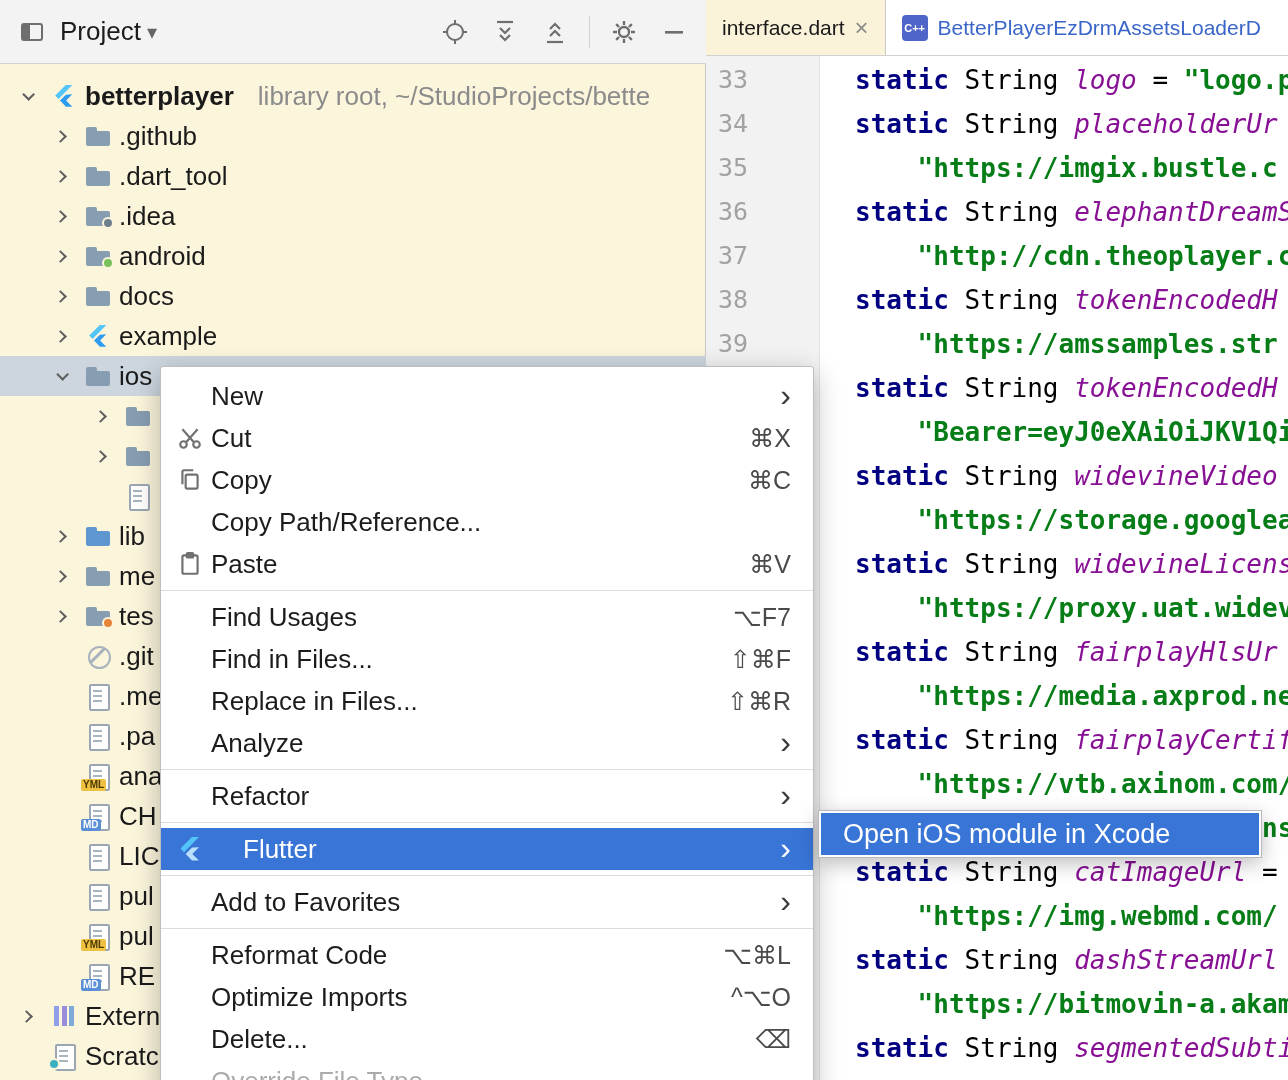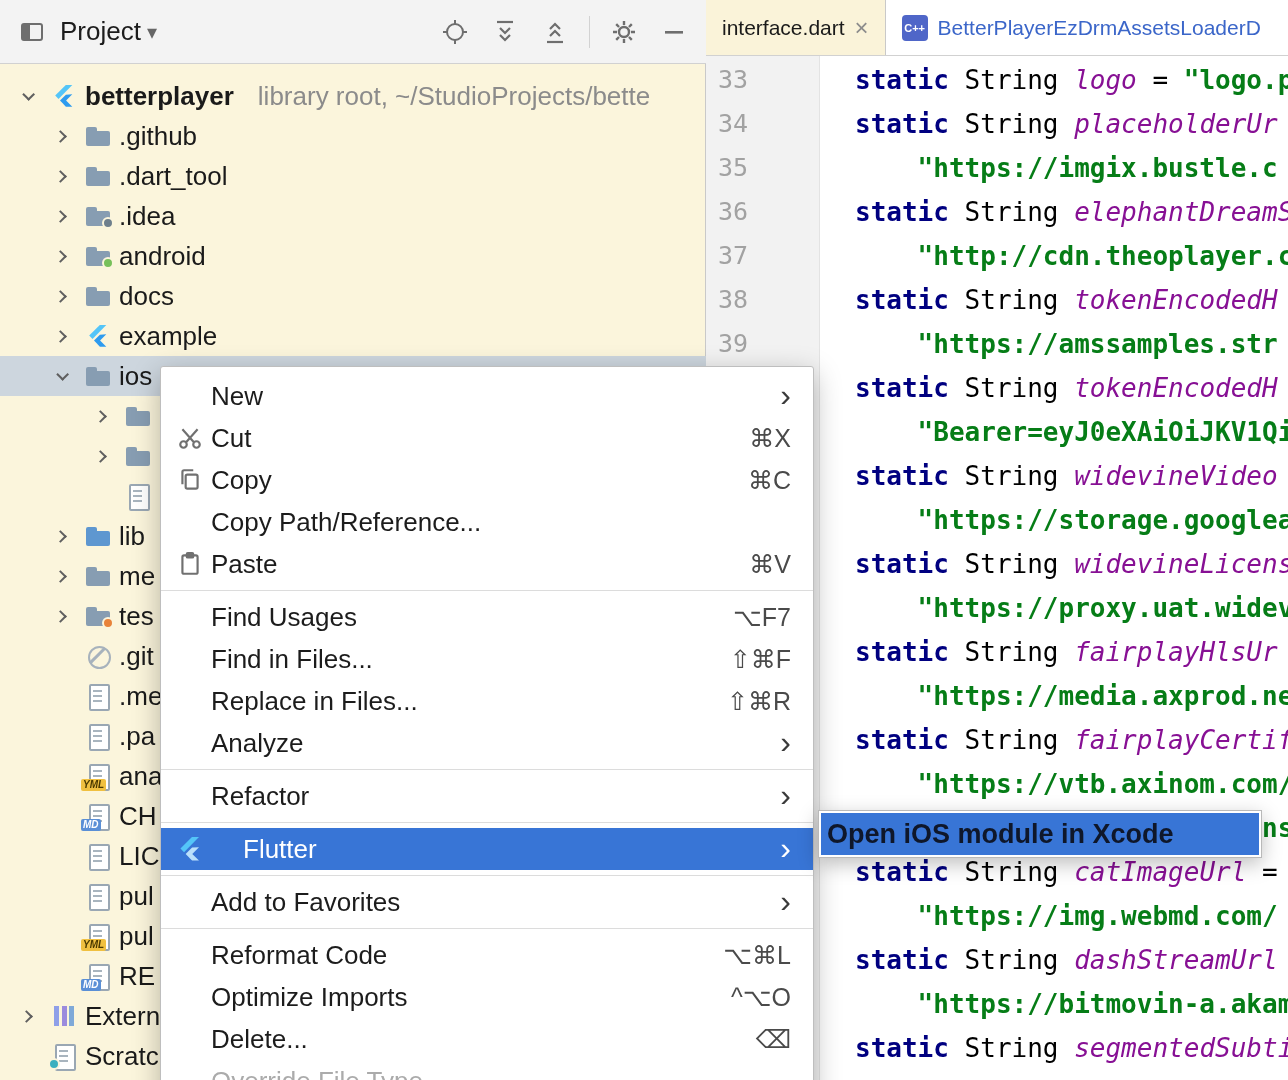--- a/index.html
+++ b/index.html
@@ -22,21 +22,21 @@
 
   
   .tree { position:absolute; top:56px; left:0; width:706px; bottom:0; padding-top:20px; }
   .trow { display:flex; align-items:center; height:40px; white-space:nowrap; overflow:hidden; }
   .trow.sel { background:#CDD6DE; }
   .ind0 { padding-left:22px; } .ind1 { padding-left:56px; } .ind2 { padding-left:96px; }
   .chev { width:30px; min-width:30px; height:100%; display:flex; align-items:center; }
   .chev i { width:9px; height:9px; border-right:2.5px solid #5F5F5F; border-bottom:2.5px solid #5F5F5F; }
   .chev.right i { transform:rotate(-45deg); }
   .chev.down  i { transform:rotate(45deg) translateY(-3px); }
-  .ticon { width:24px; min-width:24px; height:24px; margin-right:9px; position:relative;font-style:italic; }
+  .ticon { width:24px; min-width:24px; height:24px; margin-right:9px; position:relative; }
   .tlabel { font-size:26px; color:#1A1A1A; }
   .trow.root .tlabel { font-weight:bold; }
   .tsuffix { font-size:26px; color:#8B8B8B; margin-left:24px; }
 
   .ticon.folder::before { content:""; position:absolute; left:0; top:7px; width:24px; height:15px;
     background:#879DB2; border-radius:2px; }
   .ticon.folder::after { content:""; position:absolute; left:0; top:3px; width:11px; height:6px;
     background:#879DB2; border-radius:2px 2px 0 0; }
   .ticon.folder.lib::before,.ticon.folder.lib::after { background:#5E97D0; }
   .dot { position:absolute; right:-4px; bottom:-1px; width:12px; height:12px; border-radius:50%;
@@ -100,22 +100,22 @@
   .marrow::before { content:"›"; }
   .marrow { font-size:32px; color:#3A3A3A; margin-left:20px; line-height:0.8; }
   .msep { height:1px; background:#DCDCDC; margin:5px 0; }
   .mi.hl { background:#3875D6;gap:32px; }
   .mi.hl .mlabel, .mi.hl .marrow { color:#fff; }
   .mi.dis .mlabel { color:#ABABAB; }
 
   
   .smenu { position:absolute; left:818px; top:810px; width:444px; background:#fff;
     border:1px solid #B9B9B9; box-shadow:0 6px 20px rgba(0,0,0,0.25); padding:2px; z-index:60; }
-  .smi { height:42px; background:#3875D6; color:#0f172a; display:flex; align-items:center;
-    padding:0 6px; font-size:27px; font-weight:bold; white-space:nowrap; }
+  .smi { height:42px; background:#3875D6; color:#ffffff; display:flex; align-items:center;
+    padding:0 22px; font-size:27px; font-weight:normal; white-space:nowrap; }
 </style>
 </head>
 <body>
 
 <div class="ppanel">
   <div class="tree">
 
     <div class="trow root ind0">
       <span class="chev down">
           <i></i>

